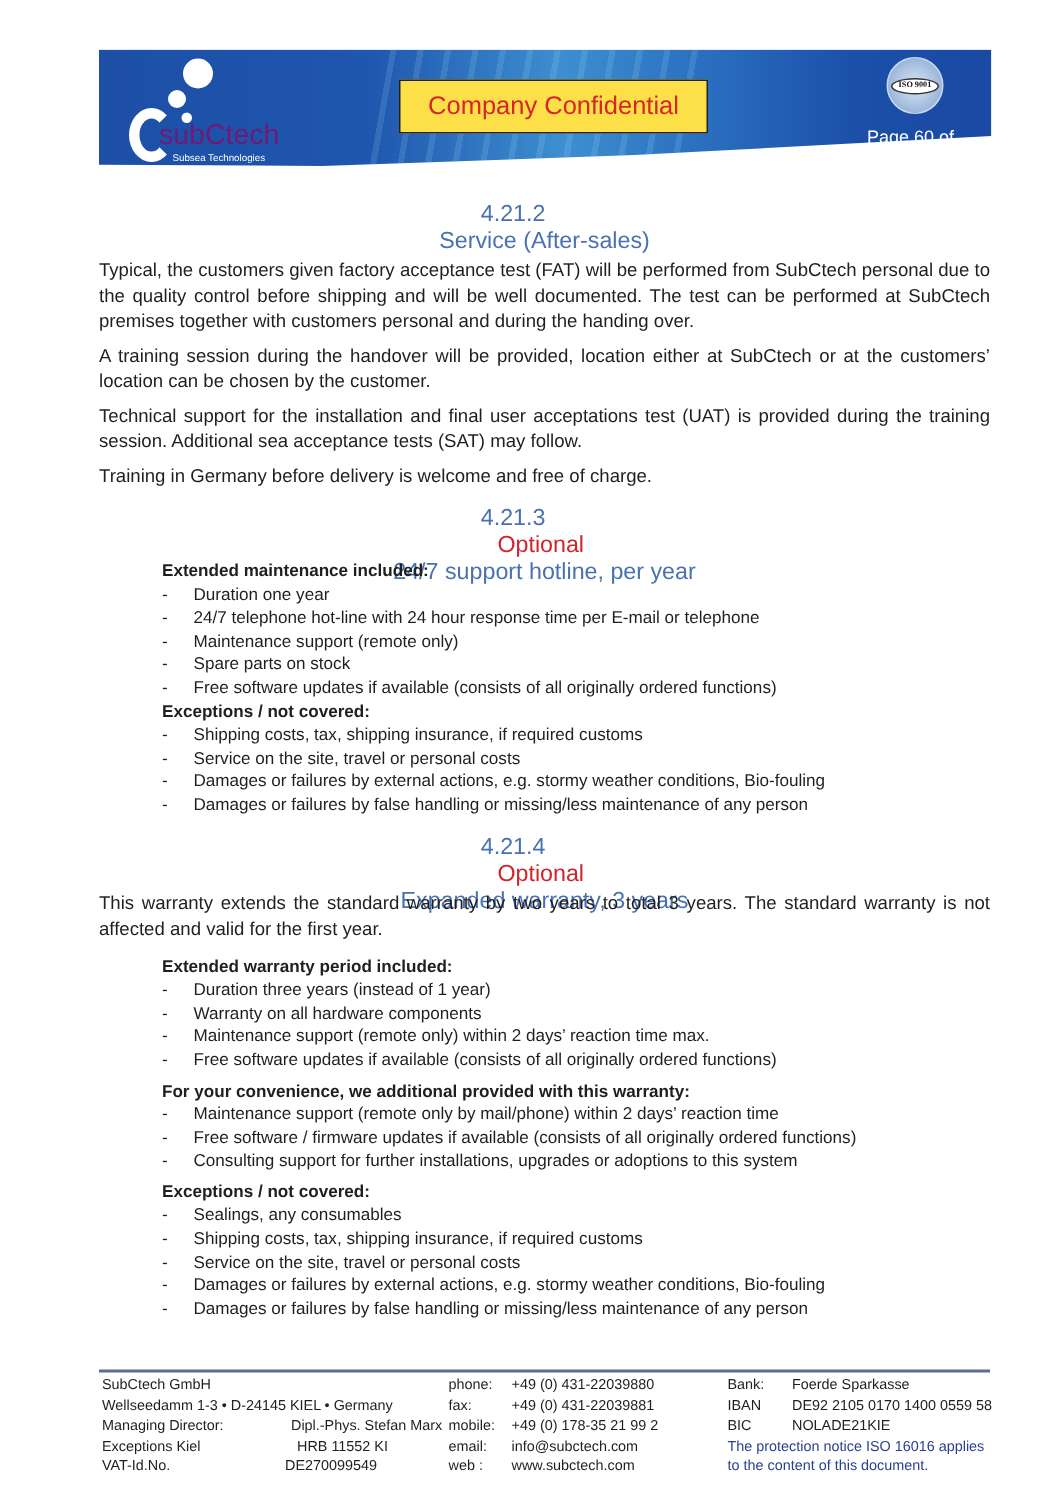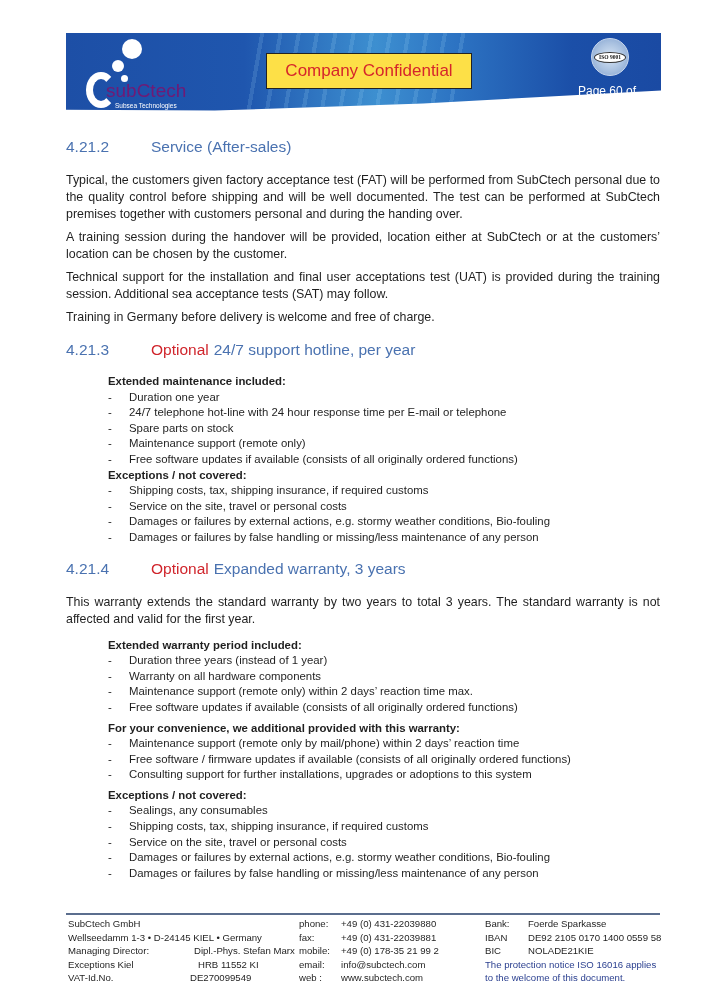--- a/index.html
+++ b/index.html
@@ -37,21 +37,21 @@
                border-radius: 50%; font-family: "Liberation Serif", serif; font-weight: bold; font-size: 5.5px; color: #111;
                text-align: center; line-height: 9px; }
   .page-no { position: absolute; left: 578px; top: 84px; width: 80px; height: 15px; color: #fff; overflow: hidden;
              font-family: "Liberation Sans", sans-serif; font-size: 12px; line-height: 14px; }
   .page-no-clip { position: absolute; left: 578px; top: 98px; width: 40px; height: 4px; overflow: hidden; color: #fff;
              font-family: "Liberation Sans", sans-serif; font-size: 12px; line-height: 14px; }
   .page-no-clip span { position: relative; top: -10px; }
 
   
   .content { position: absolute; left: 66px; top: 134px; width: 594px; }
-  .h3 { font-family: "Liberation Sans", sans-serif; font-size: 15.5px; color: #4a72b0; margin: 0; height: 26px; display: flex; align-items: center; }
+  .h3 { font-family: "Liberation Sans", sans-serif; font-size: 15.5px; color: #4a72b0; margin: 0; height: 26px; display: flex; align-items: center; flex-direction: column; }
   .h3 .num { width: 85px; }
   .h3 .opt { color: #d0252c; margin-right: 5px; }
   p.para { font-family: "Liberation Sans", sans-serif; font-size: 12.4px; line-height: 17px; margin: 0; text-align: justify; color: #1f1f1f; }
   .block { margin-left: 42px; font-family: "Liberation Sans", sans-serif; font-size: 11.4px; color: #1f1f1f; }
   .block .bh { font-weight: bold; line-height: 15.6px; }
   .block ul { list-style: none; margin: 0; padding: 0; }
   .block li { position: relative; padding-left: 21px; line-height: 15.6px; margin-left: -42px; padding-left: 63px; }
   .block li::before { content: "-"; position: absolute; left: 42px; top: 0; }
 
   
@@ -108,22 +108,22 @@
     <span class="num">4.21.3</span>
     <span class="opt">Optional</span>
     <span>24/7 support hotline, per year</span>
   </div>
   <div style="height:11px"></div>
   <div class="block">
     <div class="bh">Extended maintenance included:</div>
     <ul>
       <li>Duration one year</li>
       <li>24/7 telephone hot-line with 24 hour response time per E-mail or telephone</li>
+      <li>Maintenance support (remote only)</li>
       <li>Spare parts on stock</li>
-      <li>Maintenance support (remote only)</li>
       <li>Free software updates if available (consists of all originally ordered functions)</li>
     </ul>
     <div class="bh">Exceptions / not covered:</div>
     <ul>
       <li>Shipping costs, tax, shipping insurance, if required customs</li>
       <li>Service on the site, travel or personal costs</li>
       <li>Damages or failures by external actions, e.g. stormy weather conditions, Bio-fouling</li>
       <li>Damages or failures by false handling or missing/less maintenance of any person</li>
     </ul>
   </div>
@@ -213,14 +213,14 @@
   </div>
   <div class="row">
     <span class="k">IBAN</span>
     <span>DE92 2105 0170 1400 0559 58</span>
   </div>
   <div class="row">
     <span class="k">BIC</span>
     <span>NOLADE21KIE</span>
   </div>
   <div class="row note">The protection notice ISO 16016 applies</div>
-  <div class="row note">to the welcome of this document.</div>
+  <div class="row note">to the content of this document.</div>
 </div>
 
 </body></html>

